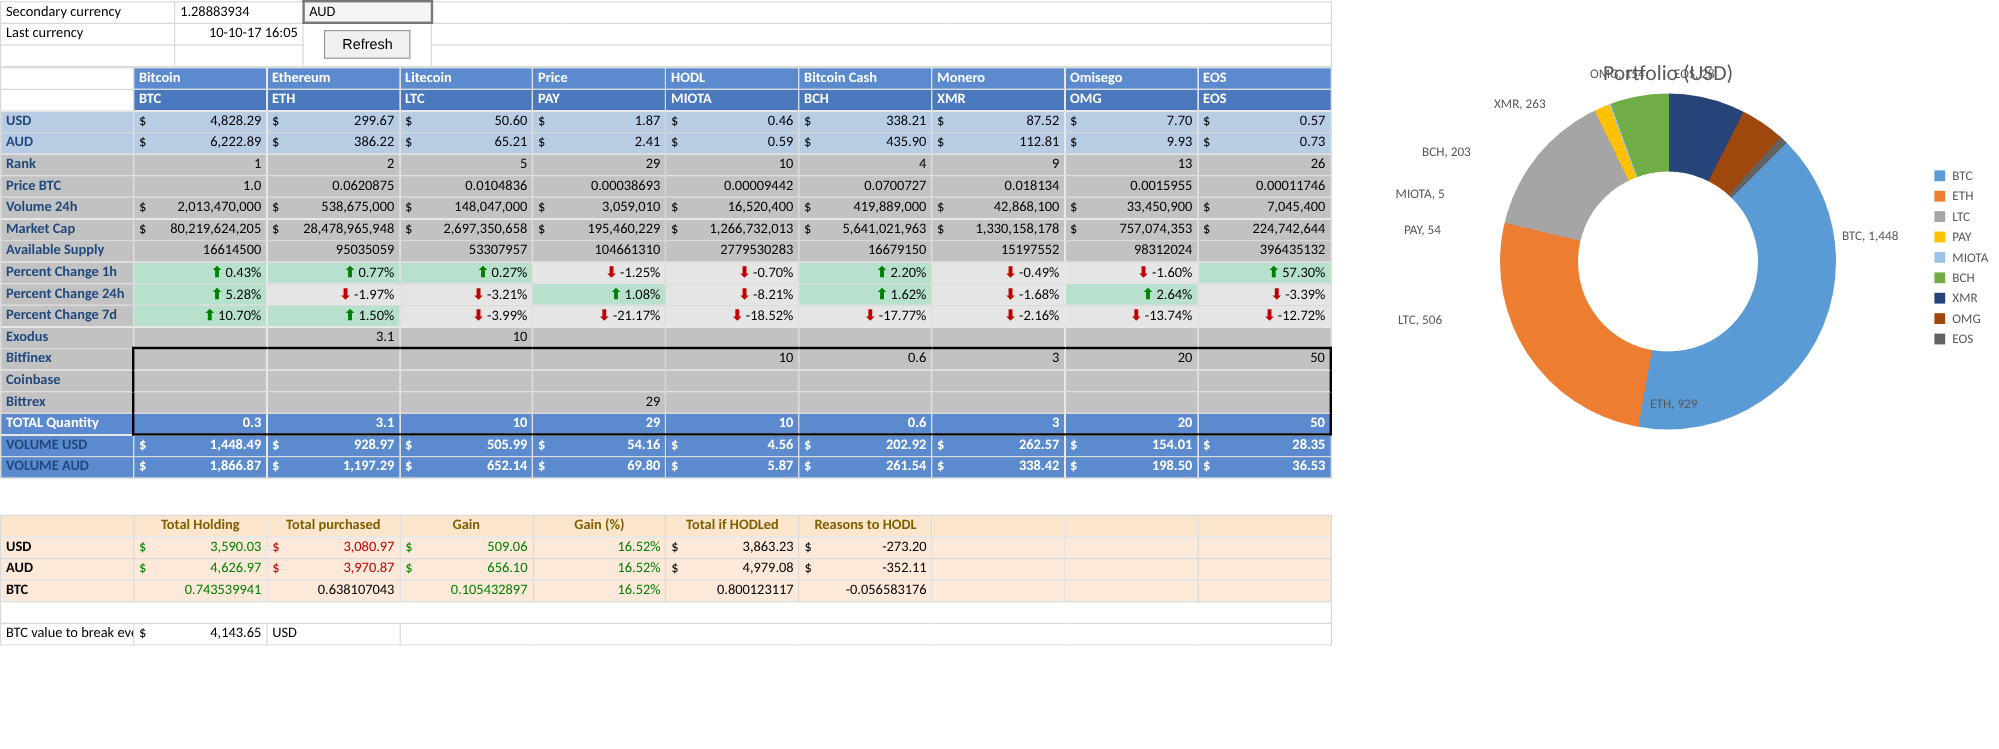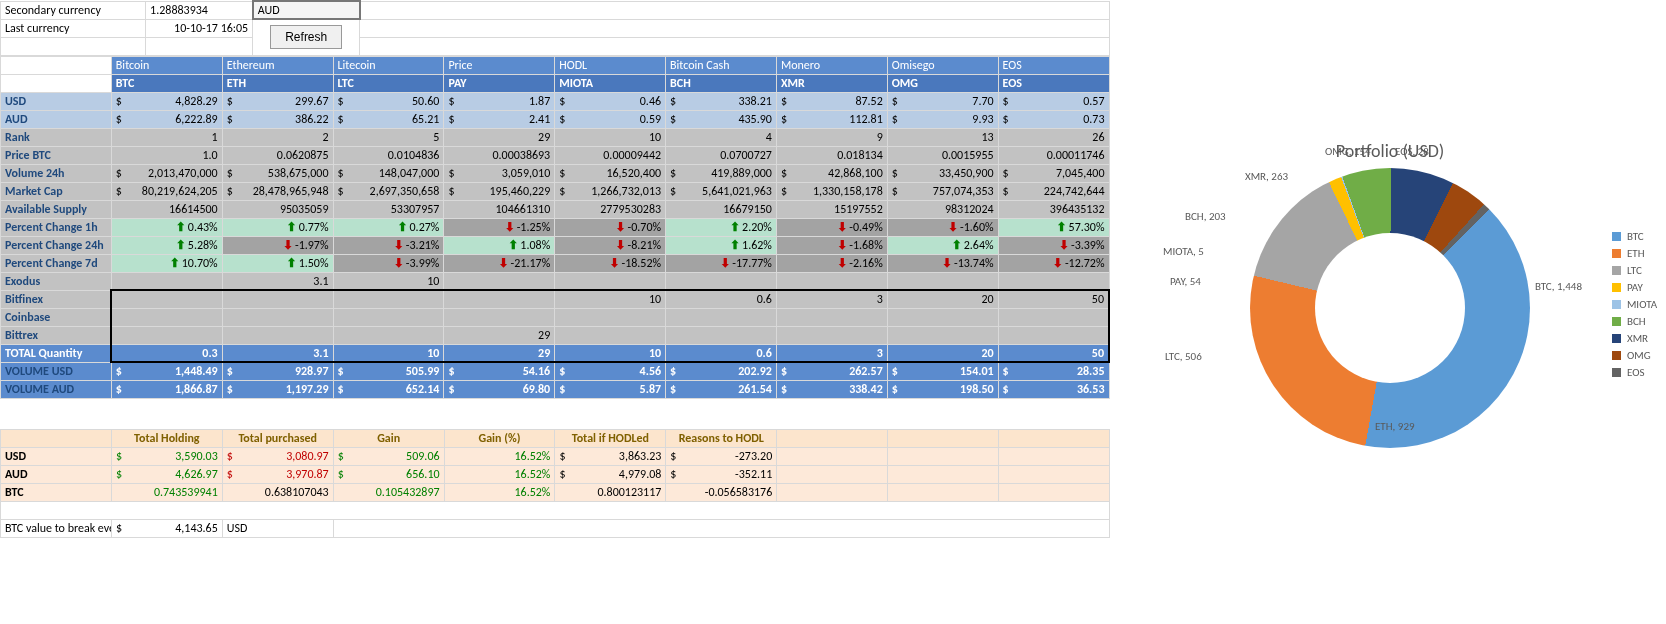--- a/index.html
+++ b/index.html
@@ -1,32 +1,32 @@
 <!DOCTYPE html>
 <html><head>
 <meta charset="utf-8">
 <style>
   * { box-sizing: border-box; margin: 0; padding: 0; }
   body { font-family: Calibri, Arial, sans-serif; font-size: 12px; background: #fff; color: #000; width: 1666px; }
-  .sheet { display: flex; align-items: center; }
+  .sheet { display: flex; }
   .left { flex: 0 0 1110px; }
   .right { flex: 0 0 555px; padding-left: 5px; }
   table { border-collapse: collapse; width: 100%; table-layout: fixed; }
   td, th { border: 1px solid #d9d9d9; padding: 1px 4px; height: 18px; white-space: nowrap; overflow: hidden; }
   .col-label { width: 145px; }
   .col-data { width: 107px; }
   .r { text-align: right; }
   .l { text-align: left; }
   .c { text-align: center; }
-  .hdr-blue { background: #5b8bce; color: #fff; font-weight: normal; }
+  .hdr-blue { background: #5b8bce; color: #fff; font-weight: bold; }
   .hdr-blue-dark { background: #4a78bd; color: #fff; font-weight: bold; }
   .row-light { background: #b8cce4; }
   .row-gray { background: #c2c2c2; }
   .row-green { background: #b7e1cd; }
-  .row-red { background: #a3a3a3; padding-left: 23px; }
+  .row-red { background: #e5e5e5; padding-left: 23px; }
   .row-total { background: #5b8bce; color: #fff; font-weight: bold; }
   .bold { font-weight: bold; }
   .bold-blue { font-weight: bold; color: #1f497d; }
   .arrow-up::before { content: "⬆"; color: #008000; font-weight: bold; margin-right: 2px; }
   .arrow-dn::before { content: "⬇"; color: #c00000; font-weight: bold; margin-right: 2px; }
   .sum-head { background: #fce5cd; font-weight: bold; color: #7f6000; }
   .sum-body { background: #fde9d9; }
   .g-green { color: #008000; }
   .g-red { color: #c00000; }
   .refresh-btn { background: #f0f0f0; border: 1px solid #999; padding: 4px 14px; font-size: 12px; cursor: pointer; }

